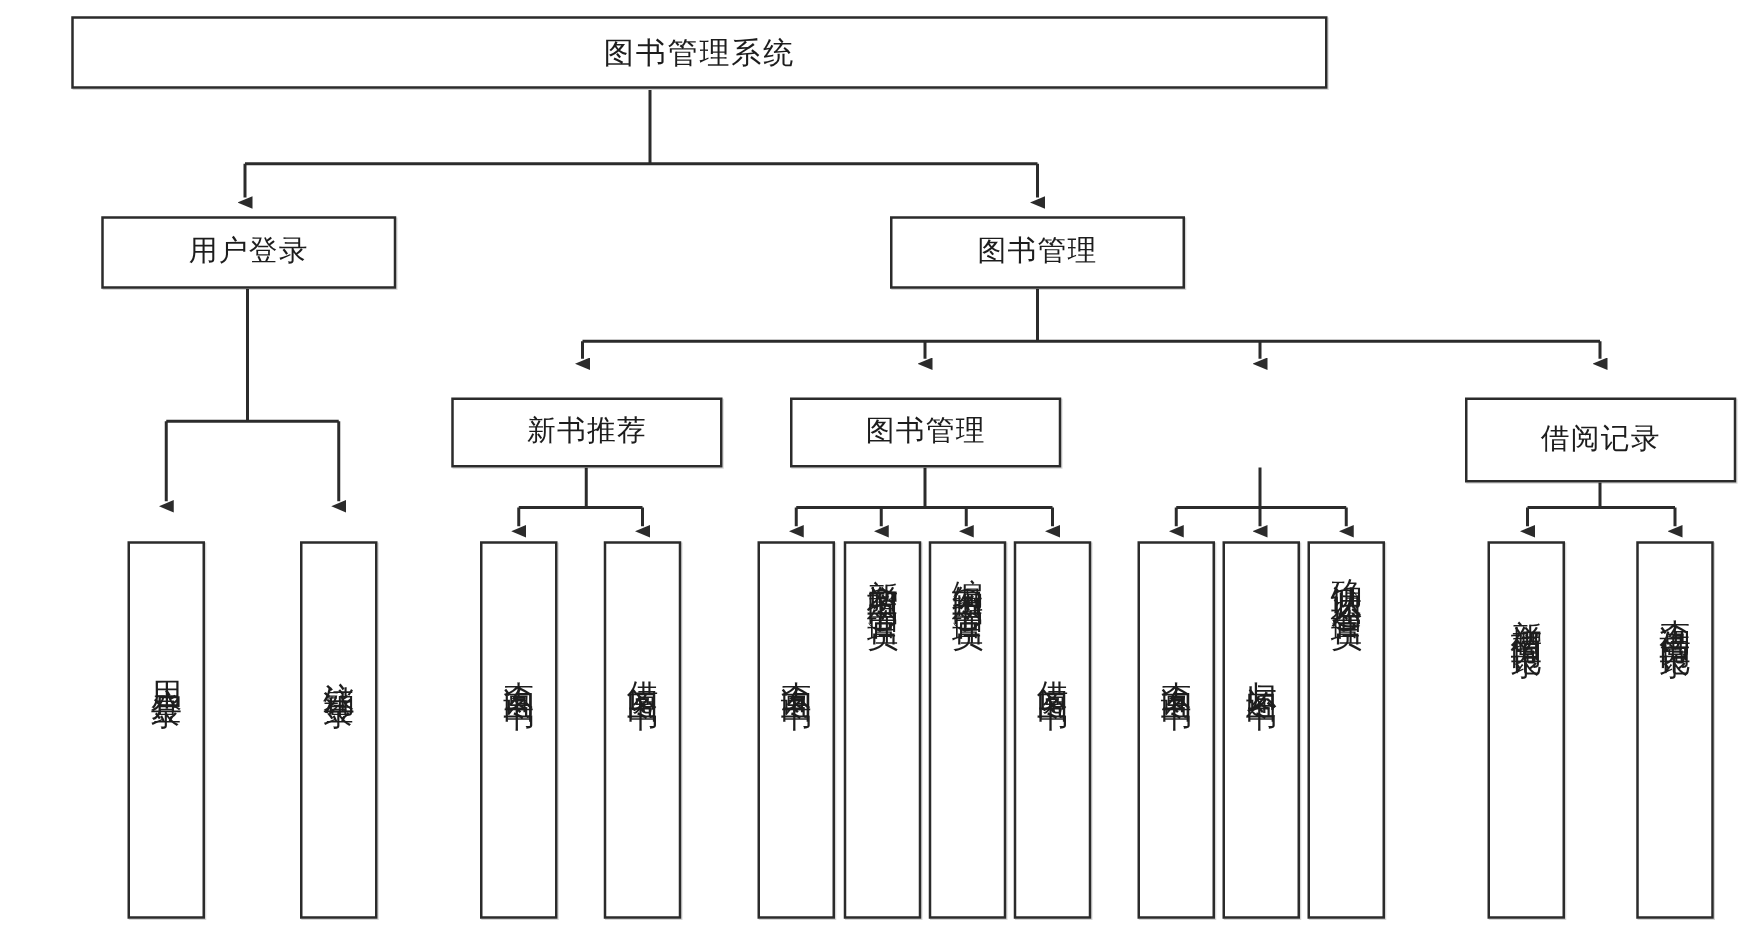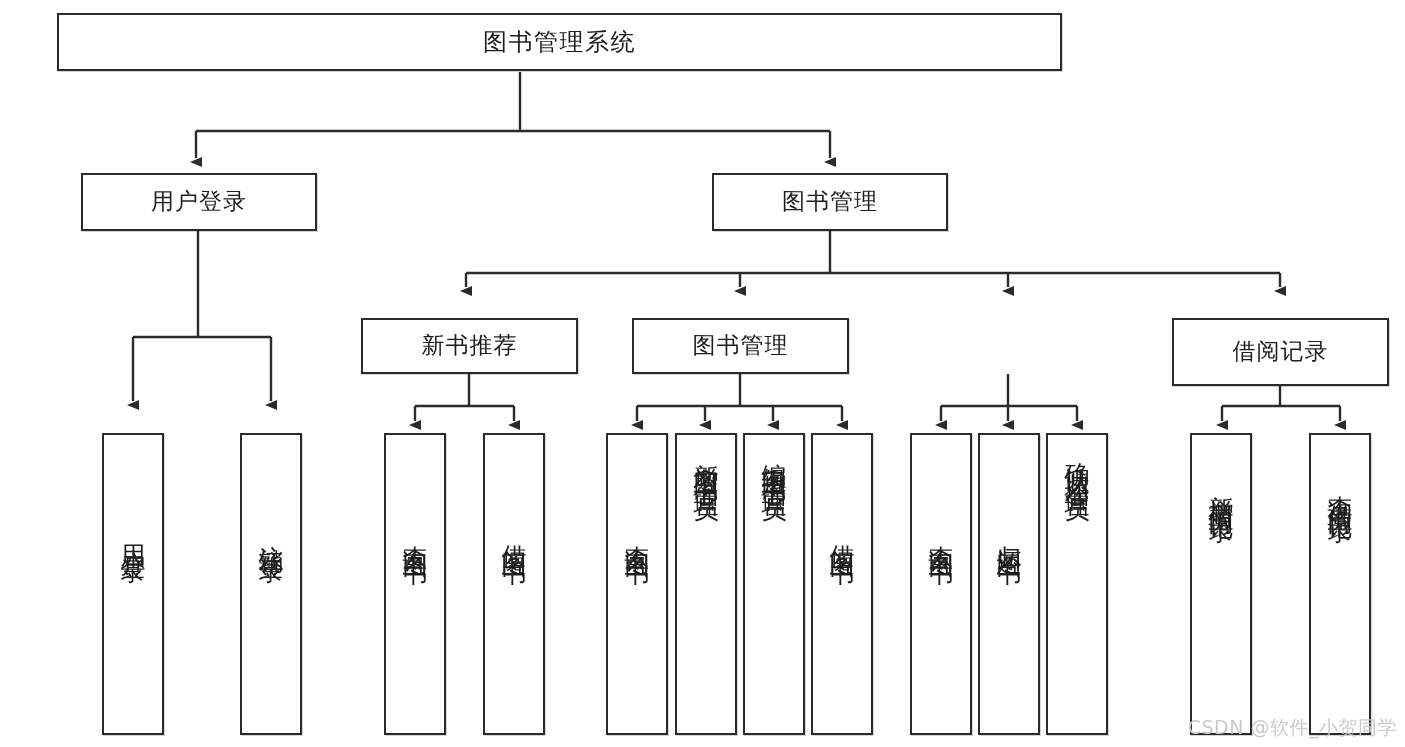--- a/index.html
+++ b/index.html
@@ -201,15 +201,14 @@
   </div>
 
   <div class="node v" style="left:1190px; top:433px; width:62px; height:302px; padding-top:40px;">
     <span class="label">新增借阅记录</span>
   </div>
 
   <div class="node v" style="left:1309px; top:433px; width:62px; height:302px; padding-top:40px;">
     <span class="label">查询借阅记录</span>
   </div>
 
-  <div id="watermark">CSDN @软件_小贺同学</div>
 
 </div>
 
 </body></html>

